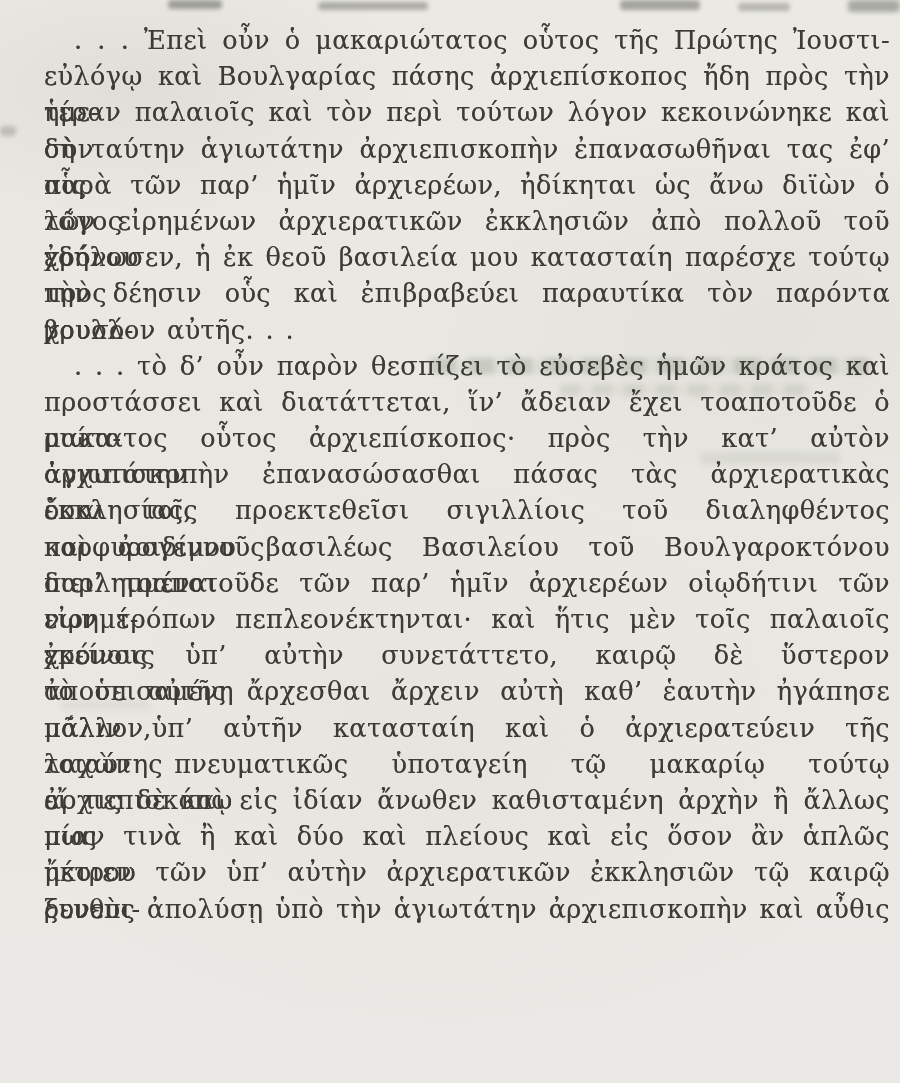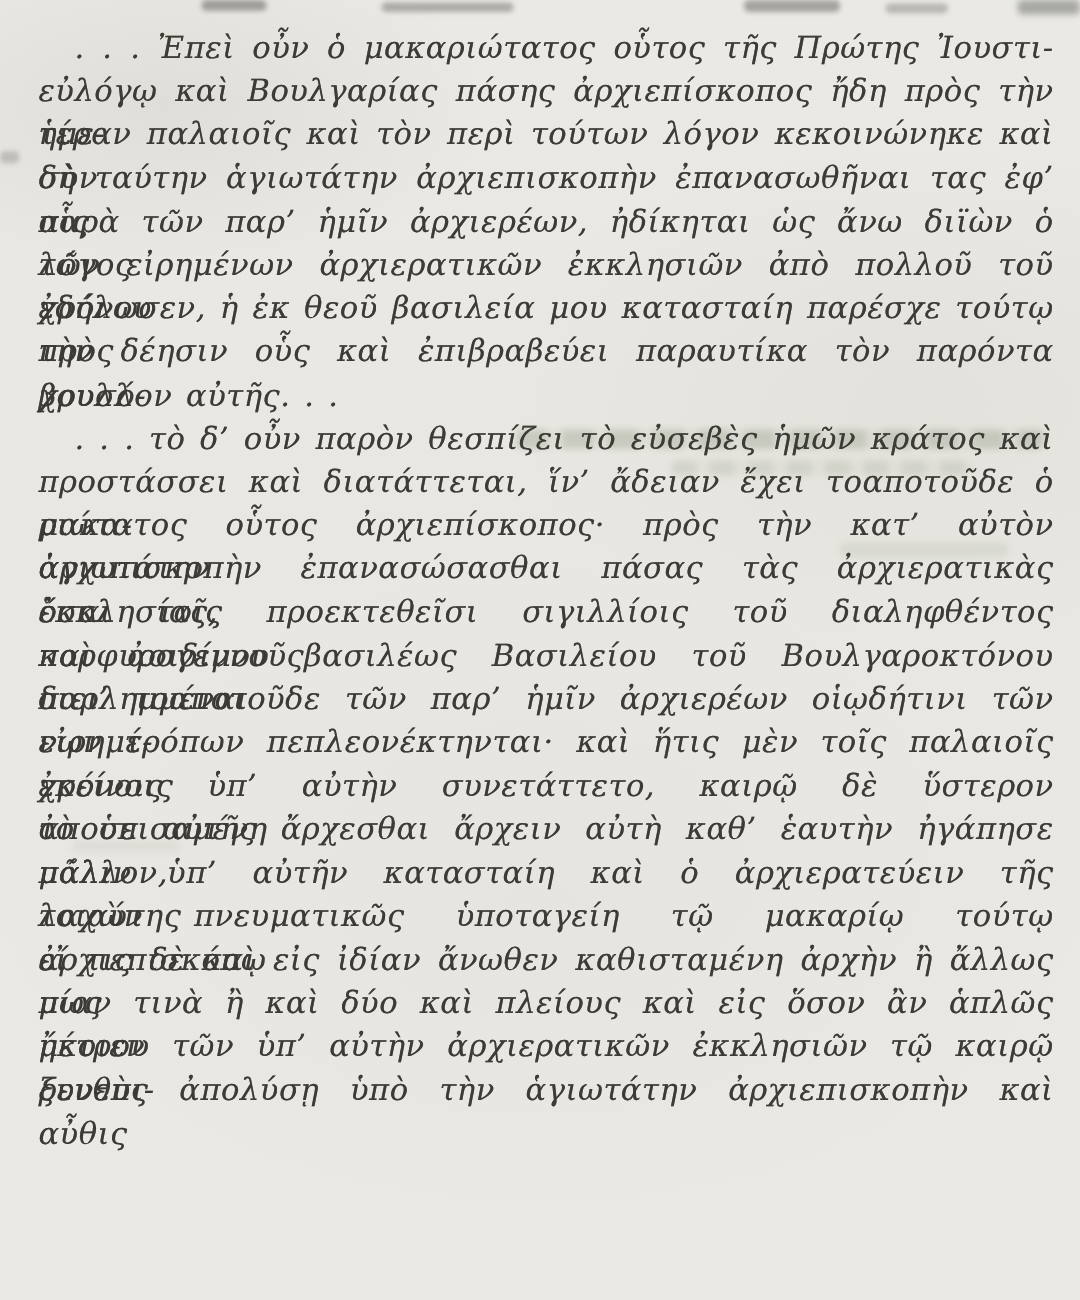--- a/index.html
+++ b/index.html
@@ -40,26 +40,25 @@
       background: repeating-linear-gradient(90deg, rgba(150,158,138,0.38) 0 26px, rgba(150,158,138,0.10) 26px 38px);
       filter: blur(2.5px); }
   .a-ghost2 { left: 560px; top: 384px; width: 250px; height: 12px;
       background: repeating-linear-gradient(90deg, rgba(160,166,148,0.28) 0 20px, rgba(160,166,148,0.08) 20px 32px);
       filter: blur(3px); }
   .a-ghost3 { left: 700px; top: 452px; width: 140px; height: 12px; background: rgba(170,174,158,0.22); filter: blur(3px); }
   .a-ghost4 { left: 60px; top: 700px; width: 90px; height: 10px; background: rgba(175,178,164,0.18); filter: blur(3px); }
 
   .text-block {
     position: absolute;
-    left: 32px;
+    left: 44px;
     top: 22px;
     width: 846px;
     color: #3d3b36;
     font-size: 25.5px;
-    font-style: italic;
     line-height: 36.2px;
     letter-spacing: 0.4px;
     word-spacing: 3px;
     text-shadow: 0 0 0.5px rgba(40,38,34,0.55);
   }
   .line {
     text-align: justify;
     text-align-last: justify;
     white-space: normal;
     height: 36.2px;

